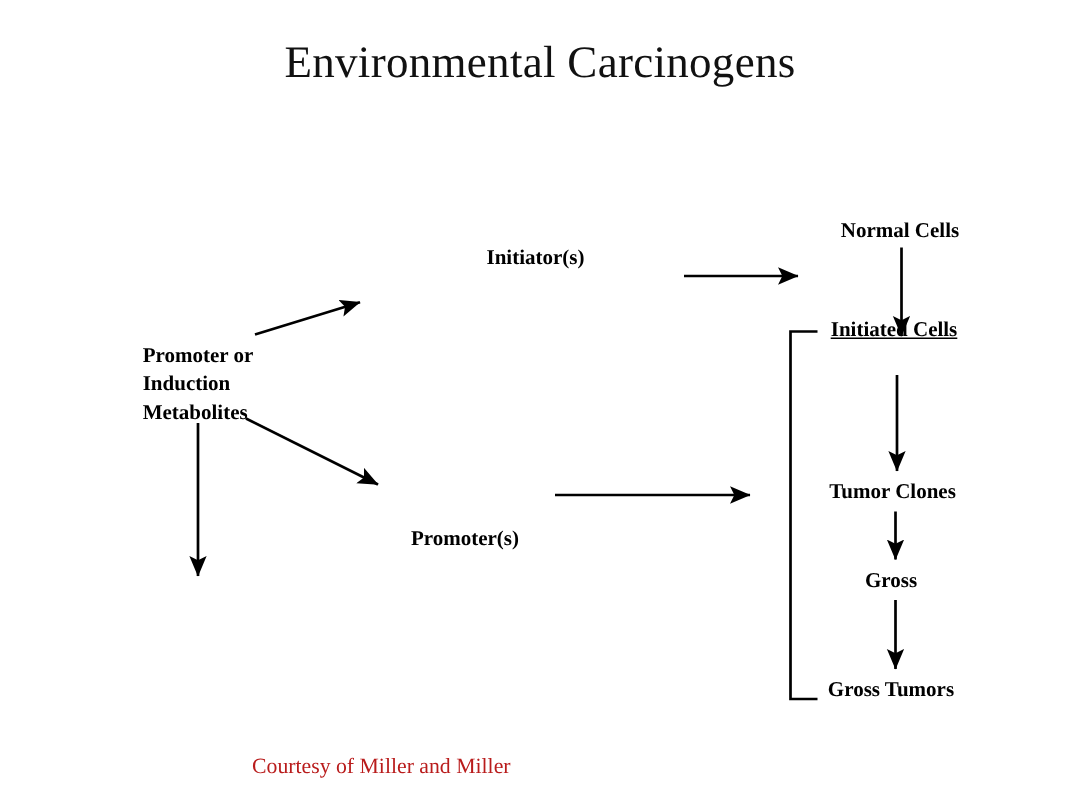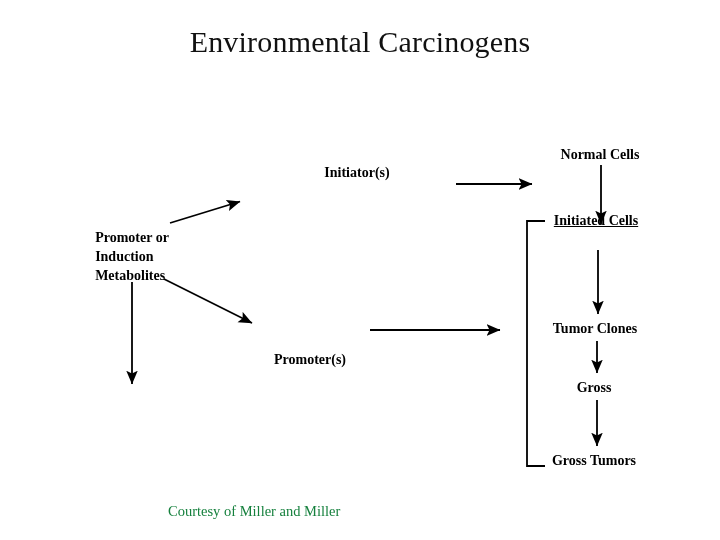--- a/index.html
+++ b/index.html
@@ -55,21 +55,21 @@
   #node-initiated    { left: 596px; top: 211px; transform: translateX(-50%); text-decoration: underline; }
   #node-tumor        { left: 595px; top: 319px; transform: translateX(-50%); }
   #node-clones       { left: 594px; top: 378px; transform: translateX(-50%); }
   #node-gross        { left: 594px; top: 451px; transform: translateX(-50%); }
 
   #credit {
     position: absolute;
     left: 168px;
     top: 503px;
     font-size: 14.5px;
-    color: #15803d;
+    color: #b91c1c;
     white-space: nowrap;
   }
   #slide-number {
     position: absolute;
     left: 600px;
     top: 501px;
     font-size: 30px;
     font-weight: bold;
     color: #000000;
     letter-spacing: 0.5px;

